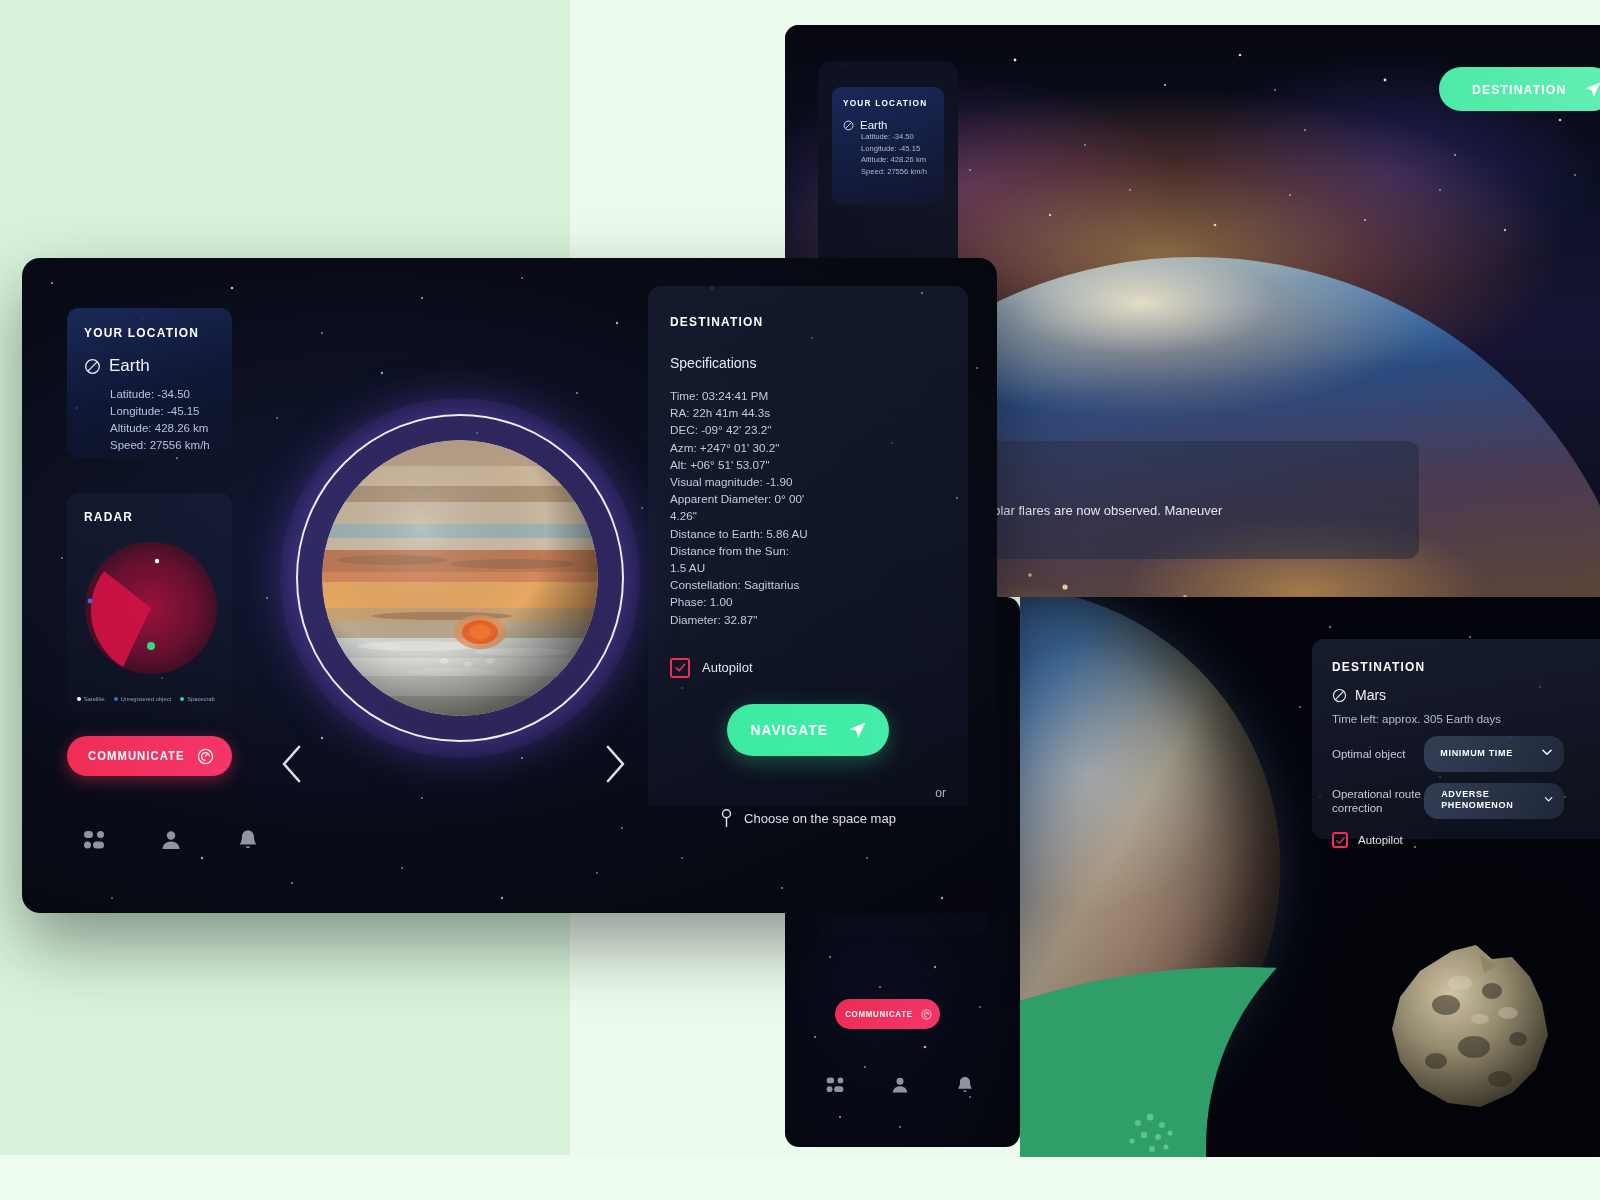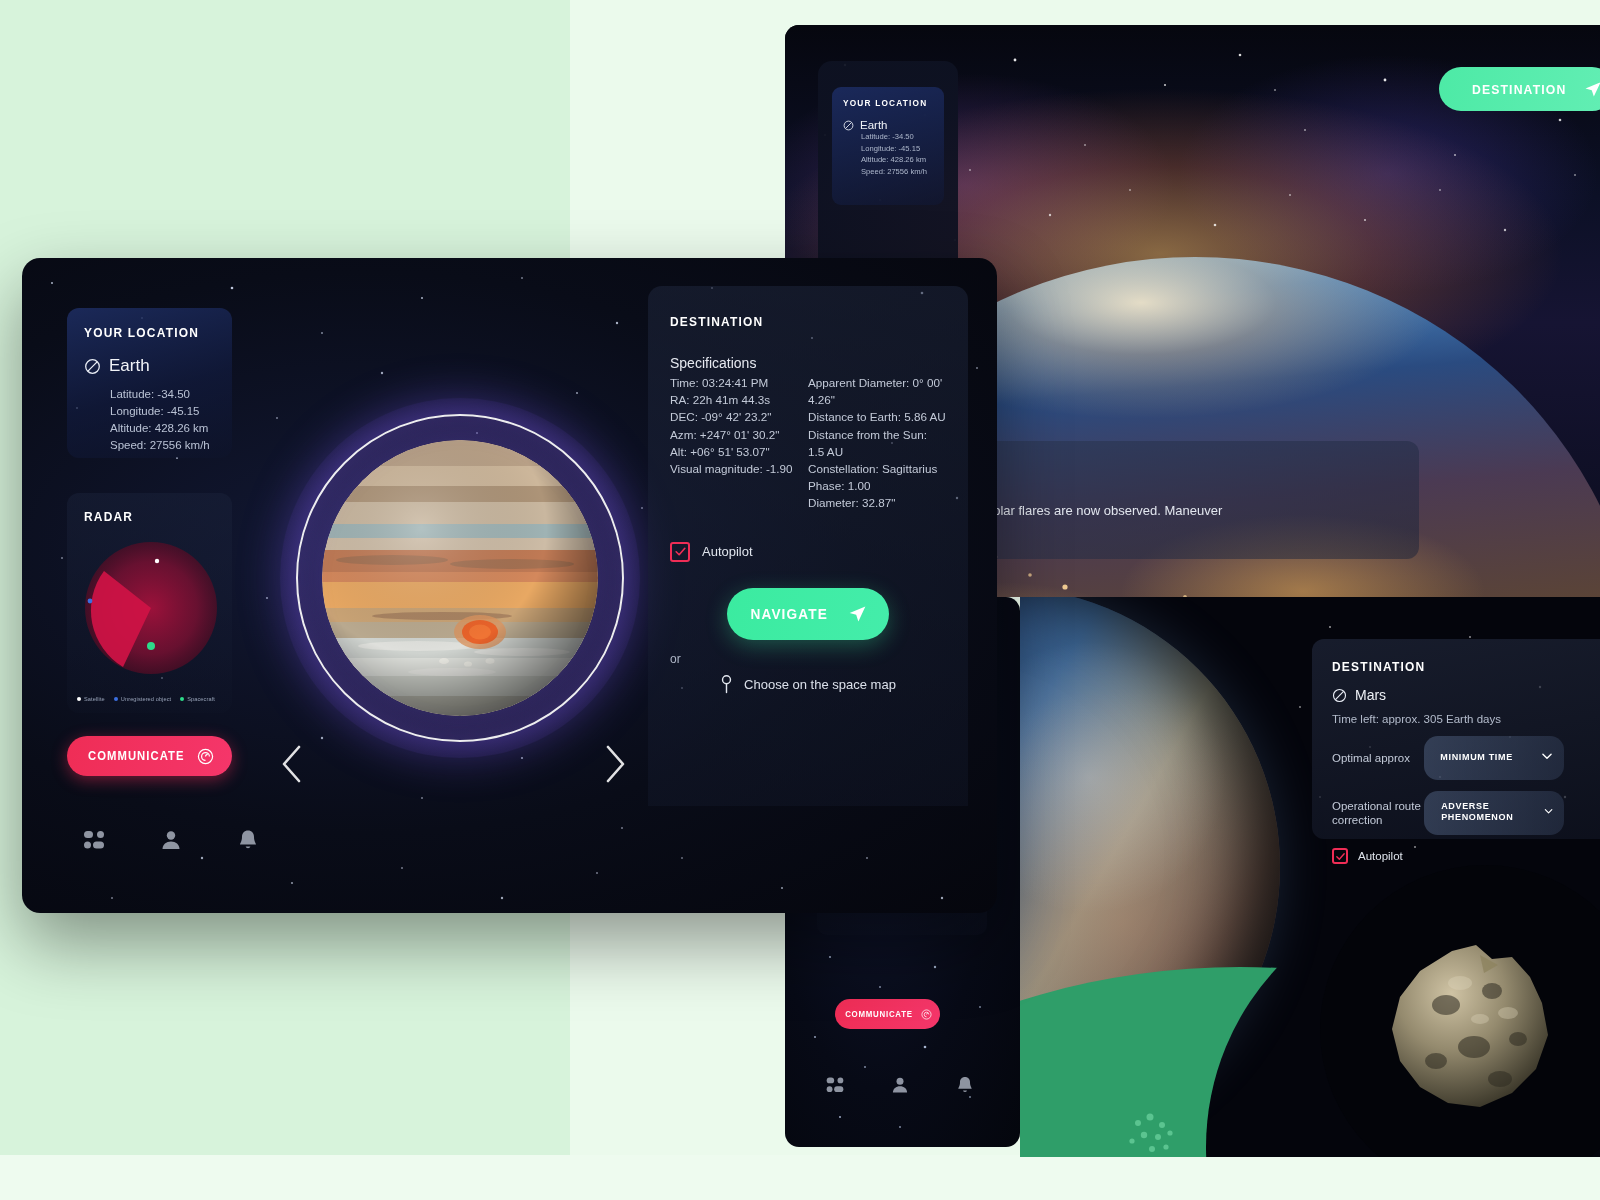--- a/index.html
+++ b/index.html
@@ -81,35 +81,35 @@
   #dest-panel { position:absolute; left:626px; top:28px; width:320px; height:520px;
      background:linear-gradient(170deg, rgba(30,38,60,.55) 0%, rgba(18,24,42,.40) 100%);
      border-radius:14px 14px 0 0; padding:28px 22px 0 22px; }
   #dest-select { margin-top:22px; width:270px; height:38px; border-radius:19px;
      background:linear-gradient(100deg, rgba(84,102,134,.52), rgba(58,72,100,.42));
      display:flex; align-items:center; justify-content:space-between; padding:0 18px 0 24px; cursor:pointer; }
   #dest-select .val { font-size:12.5px; font-weight:bold; letter-spacing:1px; color:#fff; transform:scaleX(.94);}
   .spec-h { margin-top:26px; font-size:14px; color:#e6e9f0; }
   .quick-row { margin-top:14px; display:flex; font-size:12px; color:#ccd3e0; align-items:center;}
   .quick-row .qi { display:flex; align-items:center; gap:7px; }
-  .spec-cols { margin-top:3px; display:flex; }
+  .spec-cols { margin-top:16px; display:flex;flex-direction:column; }
   .spec-cols .col { width:50%; }
   .spec-cols .col div { font-size:11.7px; color:#c3cad8; line-height:17.2px; }
 
   .check-row { display:flex; align-items:center; gap:12px; }
   .checkbox { width:20px; height:20px; border:2px solid #ef2d56; border-radius:3px;
      display:flex; align-items:center; justify-content:center; cursor:pointer;}
   .check-lbl { font-size:13px; color:#dfe4ec; }
 
   #navigate-btn { margin:26px auto 0; width:162px; height:52px; border-radius:26px;
      background:linear-gradient(100deg,#3bebA0,#44edaa); border:none; cursor:pointer;
      display:flex; align-items:center; justify-content:center; gap:16px;
      box-shadow:0 6px 22px rgba(60,235,160,.30); }
   #navigate-btn .lbl { font-size:14.5px; font-weight:bold; letter-spacing:1.2px; color:#fff; transform:scaleX(.94);}
-  .or-text { margin-top:12px; text-align:left; font-size:12px; color:#aeb6c6; }
+  .or-text { margin-top:30px; text-align:right; font-size:12px; color:#aeb6c6; }
   #map-link { margin-top:9px; display:flex; align-items:center; justify-content:center; gap:11px; cursor:pointer;}
   #map-link .t { font-size:13px; color:#dbe0ea; }
 
   
   #earth-card { left:785px; top:25px; width:815px; height:572px; border-radius:14px 0 0 14px;
      background:#07080f; }
   #earth-sky { position:absolute; inset:0;
      background:
        radial-gradient(ellipse 560px 230px at 46% 40%, rgba(255,190,90,.50) 0%, rgba(210,110,60,.30) 38%, rgba(30,24,60,0) 72%),
        radial-gradient(ellipse 300px 160px at 22% 28%, rgba(150,80,190,.35) 0%, rgba(20,18,50,0) 70%),
@@ -173,21 +173,21 @@
   #asteroid { position:absolute; left:60px; top:78px; width:185px; height:175px; }
 
   #mars-panel { position:absolute; left:292px; top:42px; width:300px; height:200px;
      background:linear-gradient(170deg, rgba(28,34,52,.80), rgba(16,20,34,.72)); border-radius:12px 0 0 12px;
      padding:20px 0 0 20px;}
   #mars-panel .mp-planet { display:flex; align-items:center; gap:8px; margin-top:13px; }
   #mars-panel .mp-planet .nm { font-size:14px; color:#eef1f6; }
   #mars-panel .mp-time { margin-top:10px; font-size:11.5px; color:#b4bccc; }
   .mp-row { margin-top:11px; display:flex; align-items:center; }
   .mp-row .lab { width:92px; font-size:11.5px; color:#c3cad8; line-height:14px;}
-  .mp-sel { width:140px; height:44px; border-radius:14px;
+  .mp-sel { width:140px; height:36px; border-radius:14px;
      background:linear-gradient(100deg, rgba(84,102,134,.50), rgba(58,72,100,.40));
      display:flex; align-items:center; justify-content:space-between; padding:0 10px 4px 14px; cursor:pointer;}
   .mp-sel .v { font-size:9.6px; font-weight:bold; letter-spacing:.7px; color:#fff; transform:scaleX(.94);}
   #mars-check { margin-top:13px; display:flex; align-items:center; gap:10px; }
   #mars-check .checkbox { width:16px; height:16px; }
   #mars-check .check-lbl { font-size:11.5px; }
 </style>
 </head>
 <body>
 
@@ -460,21 +460,21 @@
     <div class="mp-planet">
       <svg width="15" height="15" viewBox="0 0 20 20">
         <circle cx="10" cy="10" r="8" fill="none" stroke="#e9edf5" stroke-width="1.5"></circle>
         <line x1="4.6" y1="15.4" x2="15.4" y2="4.6" stroke="#e9edf5" stroke-width="1.5"></line>
       </svg>
       <span class="nm">Mars</span>
     </div>
     <div class="mp-time">Time left: approx. 305 Earth days</div>
 
     <div class="mp-row">
-      <span class="lab">Optimal approx</span>
+      <span class="lab">Optimal object</span>
       <span class="mp-sel">
         <span class="v">MINIMUM TIME</span>
         <svg width="14" height="14" viewBox="0 0 24 24">
           <path d="M5 9 L12 16 L19 9" fill="none" stroke="#fff" stroke-width="2.4" stroke-linecap="round" stroke-linejoin="round"></path>
         </svg>
       </span>
     </div>
 
     <div class="mp-row">
       <span class="lab">Operational route correction</span>

